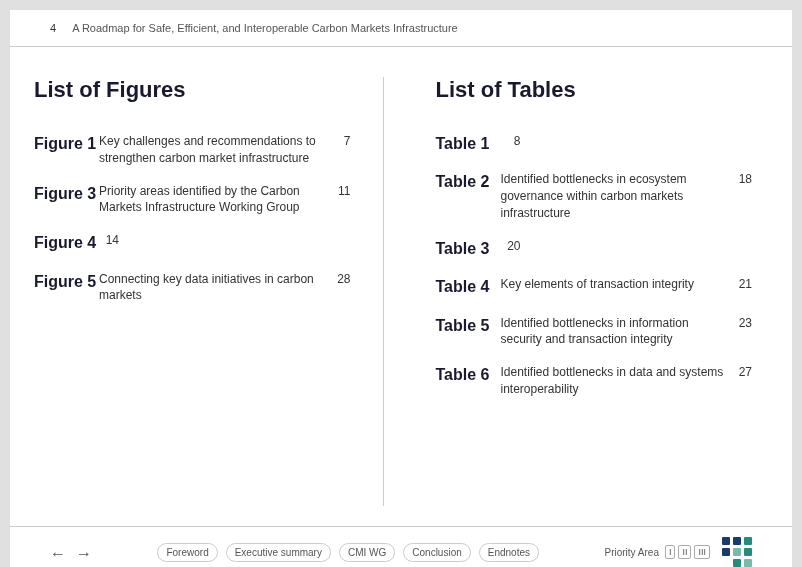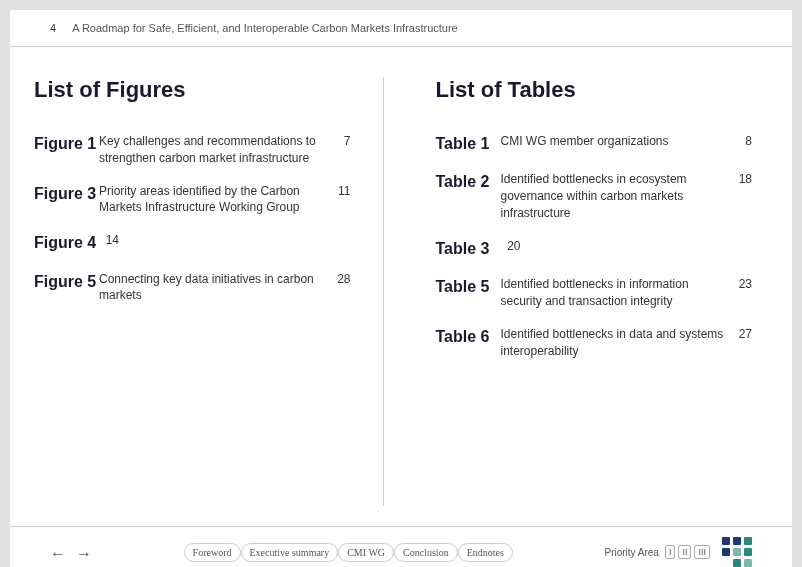--- a/index.html
+++ b/index.html
@@ -104,22 +104,22 @@
       align-items: center;
     }
     .arrow-btn {
       font-size: 16px;
       color: #555;
       cursor: pointer;
       user-select: none;
     }
     .footer-nav-links {
       display: flex;
-      align-items: center;
-      font-family: Liberation Serif, serif;
+      gap: 8px;
+      align-items: center;
     }
     .nav-link {
       font-size: 10px;
       color: #555;
       padding: 3px 8px;
       border: 1px solid #ccc;
       border-radius: 10px;
       cursor: pointer;
       white-space: nowrap;
     }
@@ -203,31 +203,35 @@
     </div>
 
     <div class="divider-line"></div>
 
     <div class="right-section">
       <h2 class="section-title">List of Tables</h2>
       <div class="figure-table">
 
       <div class="figure-row">
       <span class="figure-label">Table 1</span>
-      <span class="figure-desc">CMI WG member organizations</span>
       <span class="figure-page">8</span>
     </div>
           <div class="figure-row">
       <span class="figure-label">Table 2</span>
       <span class="figure-desc">Identified bottlenecks in ecosystem governance within carbon markets infrastructure</span>
       <span class="figure-page">18</span>
     </div>
           <div class="figure-row">
       <span class="figure-label">Table 3</span>
       <span class="figure-page">20</span>
+    </div>
+          <div class="figure-row">
+      <span class="figure-label">Table 4</span>
+      <span class="figure-desc">Key elements of transaction integrity</span>
+      <span class="figure-page">21</span>
     </div>
           <div class="figure-row">
       <span class="figure-label">Table 5</span>
       <span class="figure-desc">Identified bottlenecks in information security and transaction integrity</span>
       <span class="figure-page">23</span>
     </div>
           <div class="figure-row">
       <span class="figure-label">Table 6</span>
       <span class="figure-desc">Identified bottlenecks in data and systems interoperability</span>
       <span class="figure-page">27</span>

